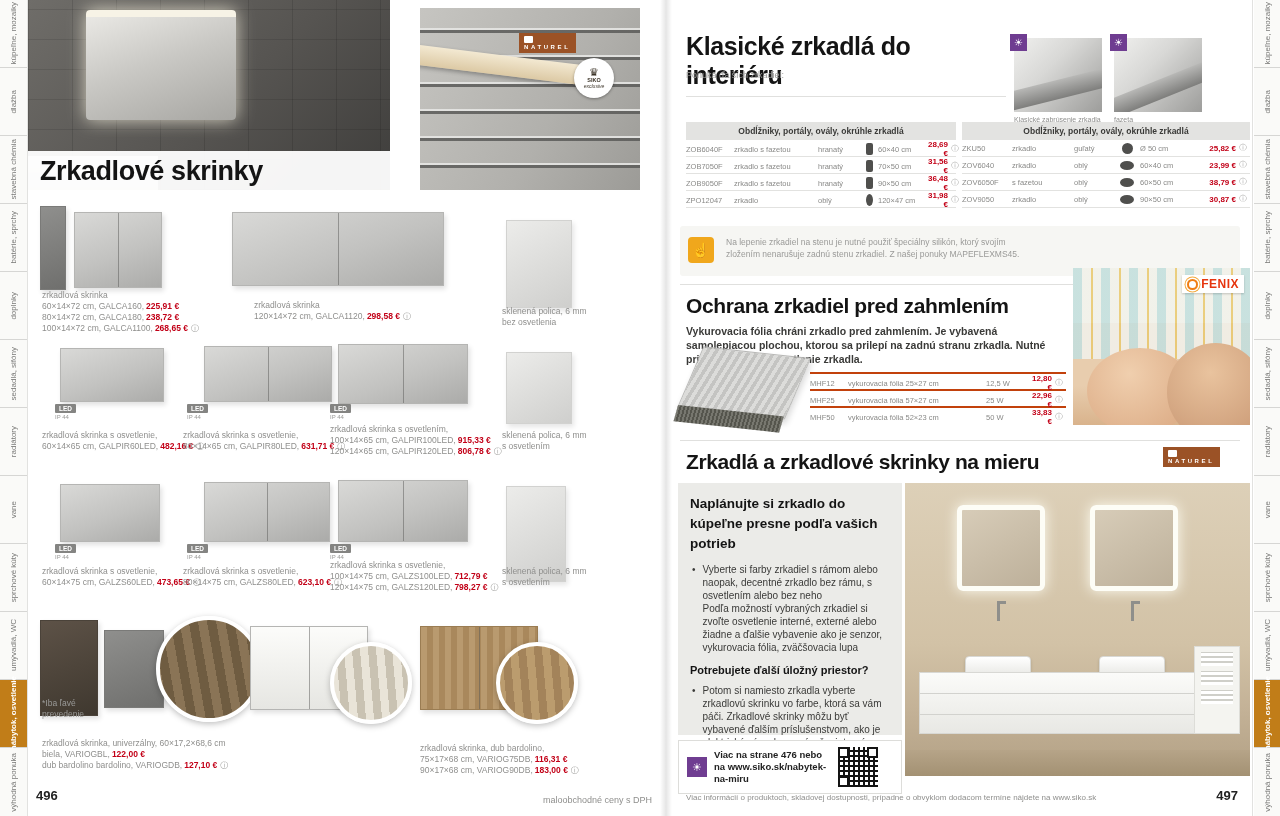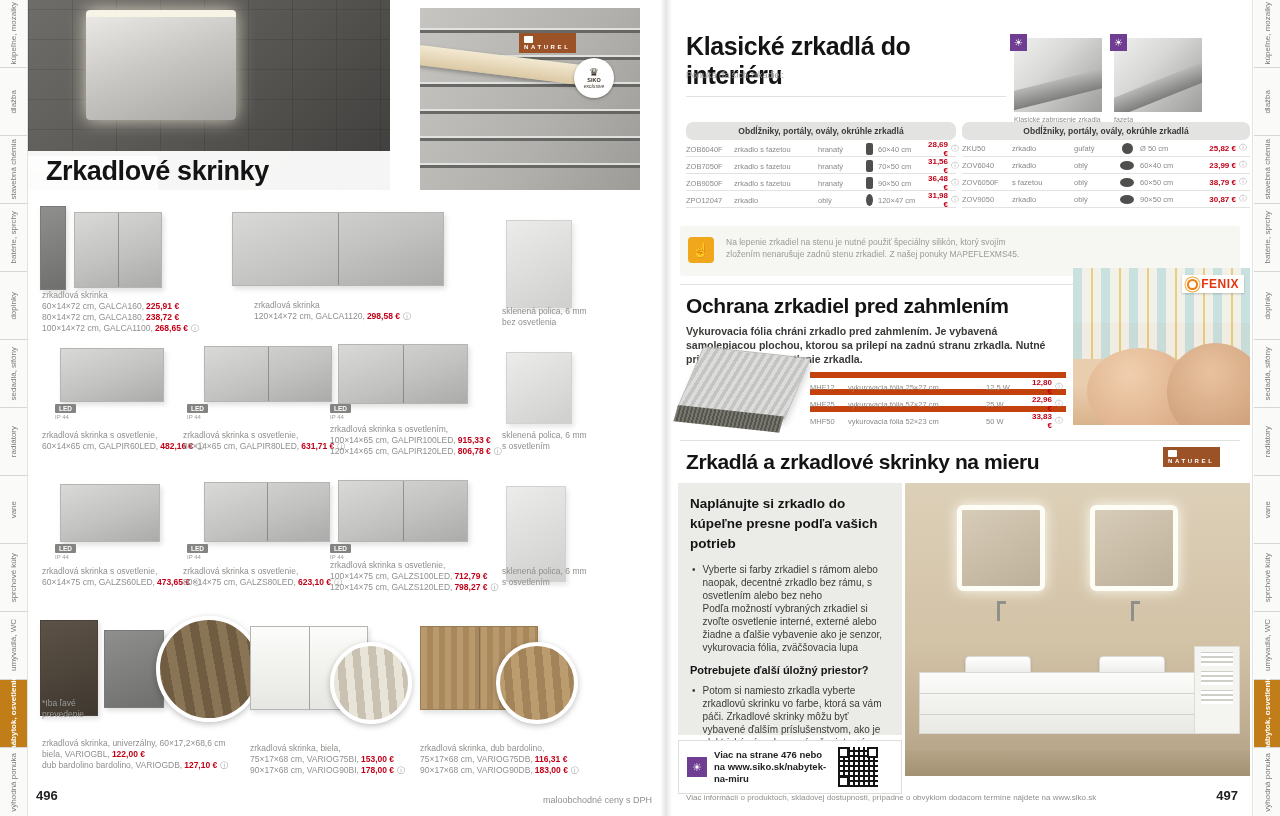--- a/index.html
+++ b/index.html
@@ -44,21 +44,21 @@
       box-shadow:0 0 18px rgba(255,250,230,.75); border-top:7px solid #f7f3e6; }
   .hero1 .counter { position:absolute; left:0; bottom:0; width:130px; height:34px; background:linear-gradient(#dad9d5,#b9b8b4); }
   .hero2 { position:absolute; left:392px; top:8px; width:220px; height:182px; overflow:hidden;
       background:
        repeating-linear-gradient(0deg, transparent 0 22px, rgba(90,90,88,.85) 22px 25px, rgba(230,230,228,.9) 25px 27px),
        linear-gradient(120deg,#c6c5c1 0%,#b1b0ac 60%,#9c9b97 100%); }
   .hero2 .woodbar { position:absolute; left:-12px; top:48px; width:200px; height:20px; border-radius:10px;
       background:linear-gradient(#f3e9d2,#dcc9a4); transform:rotate(7deg); box-shadow:0 2px 4px rgba(0,0,0,.3); }
   .titleband { position:absolute; left:0; top:151px; width:362px; height:41px; background:rgba(255,255,255,.95);
       display:flex; align-items:center; z-index:4; }
-  .titleband .h1 { margin-left:18px; font-size:27px;text-align:right; }
+  .titleband .h1 { margin-left:12px; font-size:27px;text-align:right; }
 
   .brandlogo { position:absolute; display:flex; flex-direction:column; align-items:flex-start;
       background:#9b5226; color:#fff; padding:3px 6px 3px 5px; z-index:6; }
   .brandlogo .sq { width:9px; height:7px; background:#fff; border-radius:1px; margin-bottom:1px; }
   .brandlogo .txt { font-size:6px; font-weight:bold; letter-spacing:2.6px; }
   .badge { position:absolute; left:546px; top:58px; width:40px; height:40px; border-radius:50%; background:#fff;
       box-shadow:0 1px 3px rgba(0,0,0,.35); display:flex; flex-direction:column; align-items:center; justify-content:center; z-index:6; }
   .badge .cr { font-size:11px; color:#3c3428; line-height:10px; }
   .badge .b1 { font-size:5.5px; font-weight:bold; color:#3c3428; line-height:6px; }
   .badge .b2 { font-size:5px; font-style:italic; color:#3c3428; line-height:6px; }
@@ -86,27 +86,27 @@
   .subtl { position:absolute; font-size:9px; color:#9a9a98; }
   .sphoto { position:absolute; width:88px; height:74px;
       background:linear-gradient(135deg,#f0f0ee 0%,#d8d8d6 40%,#9d9d9b 100%); overflow:hidden; }
   .sphoto .edge { position:absolute; left:-10%; top:55%; width:130%; height:26%;
       background:linear-gradient(#b8b8b6,#7e7e7c); transform:rotate(-14deg); }
   .bulb { position:absolute; width:17px; height:17px; background:#6f3d91; color:#fff;
       display:flex; align-items:center; justify-content:center; font-size:10px; z-index:3; }
   .caption { position:absolute; font-size:7px; color:#8f8f8d; }
 
   .mtable { position:absolute; }
-  .t-head { background:#e3e3e1; font-size:8.5px; font-weight:bold; color:#3a3a38; text-align:center; padding:4px 0;border-radius:7px; }
+  .t-head { background:#e3e3e1; font-size:8.5px; font-weight:bold; color:#3a3a38; text-align:center; padding:4px 0; }
   .t-row { display:grid; align-items:center; border-bottom:1px solid #e2e2e0; height:17px; font-size:7.5px; color:#8a8a88; }
   .t-row .pr { color:#c20017; font-weight:bold; font-size:8px; text-align:right; }
   .t-row .inf { color:#a0a09e; font-size:7.5px; text-align:center; }
   .g1 { grid-template-columns: 48px 84px 42px 18px 50px 1fr 14px; }
   .g2 { grid-template-columns: 50px 62px 40px 26px 54px 1fr 14px; }
-  .g3 { grid-template-columns: 38px 138px 42px 1fr 14px; border-bottom:none; border-top:6px solid #c2410c; }
+  .g3 { grid-template-columns: 38px 138px 42px 1fr 14px; border-bottom:none; border-top:2px solid #c2410c; }
   .sw { background:#4f4f4d; justify-self:center; }
   .sw.rect { width:7px; height:12px; border-radius:2px; }
   .sw.ovalv { width:7px; height:12px; border-radius:50%; }
   .sw.circ { width:11px; height:11px; border-radius:50%; }
   .sw.ovalh { width:14px; height:9px; border-radius:50%; }
 
   .notebox { position:absolute; left:14px; top:226px; width:560px; height:50px; background:#f6f6f3; border-radius:3px; }
   .notebox .ticon { position:absolute; left:8px; top:11px; width:26px; height:26px; background:#f0a71c; border-radius:4px;
       color:#fff; display:flex; align-items:center; justify-content:center; font-size:14px; }
   .notebox .ntxt { position:absolute; left:46px; top:10px; font-size:8.5px; color:#9a9a98; line-height:12px; }
@@ -394,25 +394,20 @@
 
   <div class="footnote" style="left:14px;top:698px">
     <div>*Iba ľavé</div>
     <div>prevedenie</div>
   </div>
 
   <div class="prod" style="left:14px;top:738px">
     <div class="pline">zrkadlová skrinka, univerzálny, 60×17,2×68,6 cm</div>
     <div class="pline"><span>biela, VARIOGBL,</span><b class="price">122,00 €</b></div>
     <div class="pline"><span>dub bardolino bardolino, VARIOGDB,</span><b class="price">127,10 €</b><span class="info">ⓘ</span></div>
-  </div>
-  <div class="prod" style="left:222px;top:743px">
-    <div class="pline">zrkadlová skrinka, biela,</div>
-    <div class="pline"><span>75×17×68 cm, VARIOG75BI,</span><b class="price">153,00 €</b></div>
-    <div class="pline"><span>90×17×68 cm, VARIOG90BI,</span><b class="price">178,00 €</b><span class="info">ⓘ</span></div>
   </div>
   <div class="prod" style="left:392px;top:743px">
     <div class="pline">zrkadlová skrinka, dub bardolino,</div>
     <div class="pline"><span>75×17×68 cm, VARIOG75DB,</span><b class="price">116,31 €</b></div>
     <div class="pline"><span>90×17×68 cm, VARIOG90DB,</span><b class="price">183,00 €</b><span class="info">ⓘ</span></div>
   </div>
 
   <div class="pageno" style="left:8px;top:788px">496</div>
   <div class="smallnote" style="right:14px;top:795px">maloobchodné ceny s DPH</div>
 </div>

